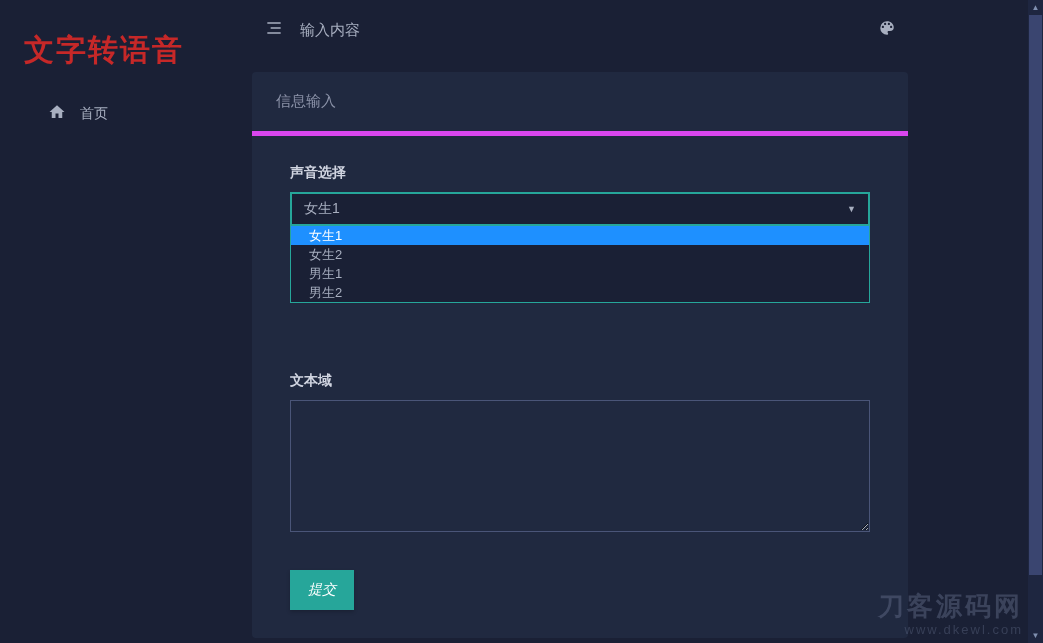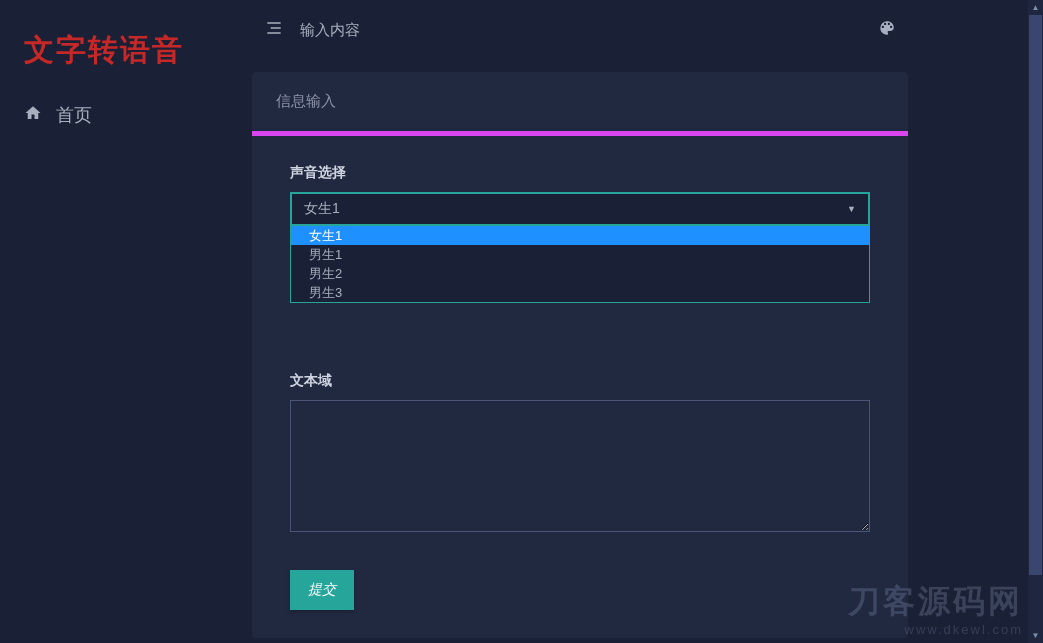--- a/index.html
+++ b/index.html
@@ -32,22 +32,23 @@
       font-size: 30px;
       font-weight: bold;
       letter-spacing: 2px;
       font-family: "SimHei", "Microsoft YaHei", sans-serif;
     }
     .nav-item {
       display: flex;
       align-items: center;
       padding: 12px 24px;
       color: #a8afc0;
-      font-size: 18px;
-      cursor: pointer;
+      font-size: 14px;
+      cursor: pointer;
+      margin-left: 24px;
     }
     .nav-item .home-icon {
       margin-right: 14px;
       font-size: 16px;
     }
     .main {
       flex: 1;
       background: #f9a8d4;
       display: flex;
       flex-direction: column;
@@ -215,21 +216,21 @@
     .scrollbar-arrow.down { bottom: 0; }
     .watermark {
       position: absolute;
       bottom: 6px;
       right: 20px;
       text-align: right;
       font-family: Arial, sans-serif;
       pointer-events: none;
     }
     .watermark .line1 {
-      font-size: 32px;
+      font-size: 26px;
       font-weight: bold;
       color: rgba(110, 120, 150, 0.4);
       letter-spacing: 3px;
     }
     .watermark .line2 {
       font-size: 13px;
       color: rgba(110, 120, 150, 0.35);
       letter-spacing: 2px;
       margin-top: -2px;
     }
@@ -273,23 +274,23 @@
         <div class="card-body">
           <div class="form-group">
             <label class="form-label">声音选择</label>
             <div class="select-box">
               <div class="select-display">
                 <span>女生1</span>
                 <span class="select-arrow">▼</span>
               </div>
               <div class="dropdown">
                 <div class="dropdown-option selected">女生1</div>
+                <div class="dropdown-option">女生2</div>
                 <div class="dropdown-option">男生1</div>
                 <div class="dropdown-option">男生2</div>
-                <div class="dropdown-option">男生3</div>
               </div>
             </div>
           </div>
 
           <div class="spacer"></div>
 
           <div class="form-group">
             <label class="form-label">文本域</label>
             <textarea class="textarea-field" style=""></textarea>
           </div>

